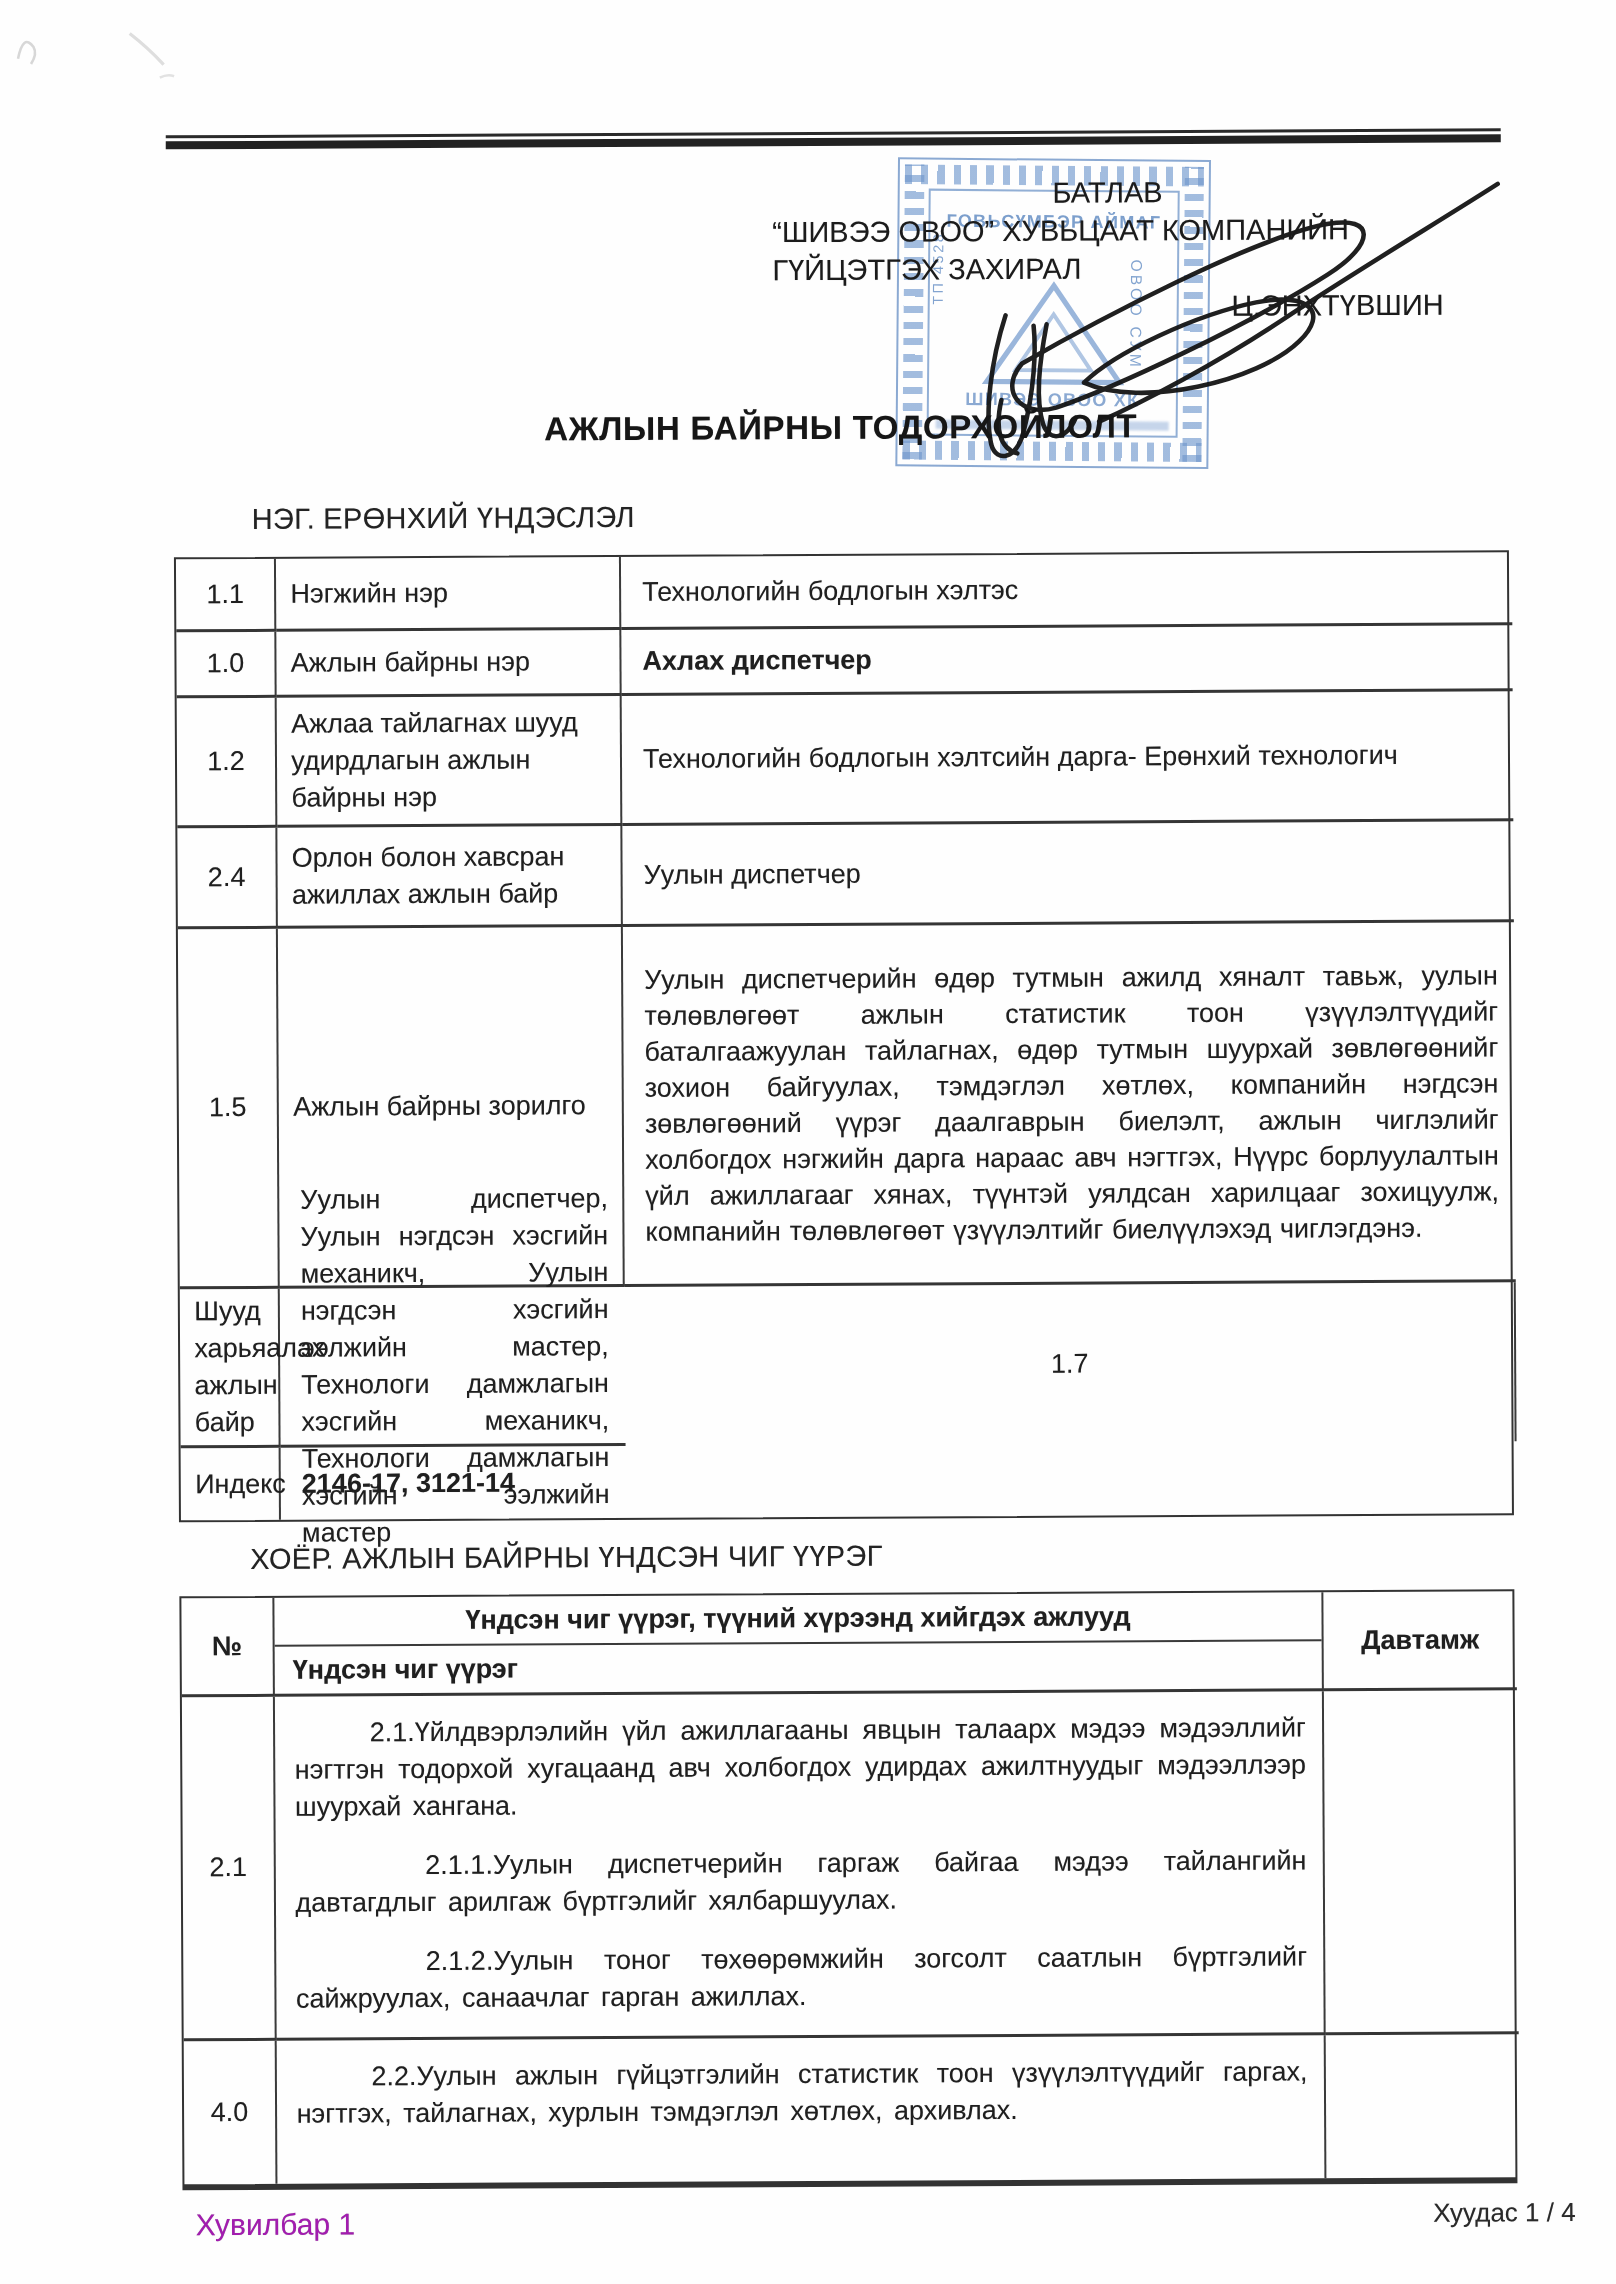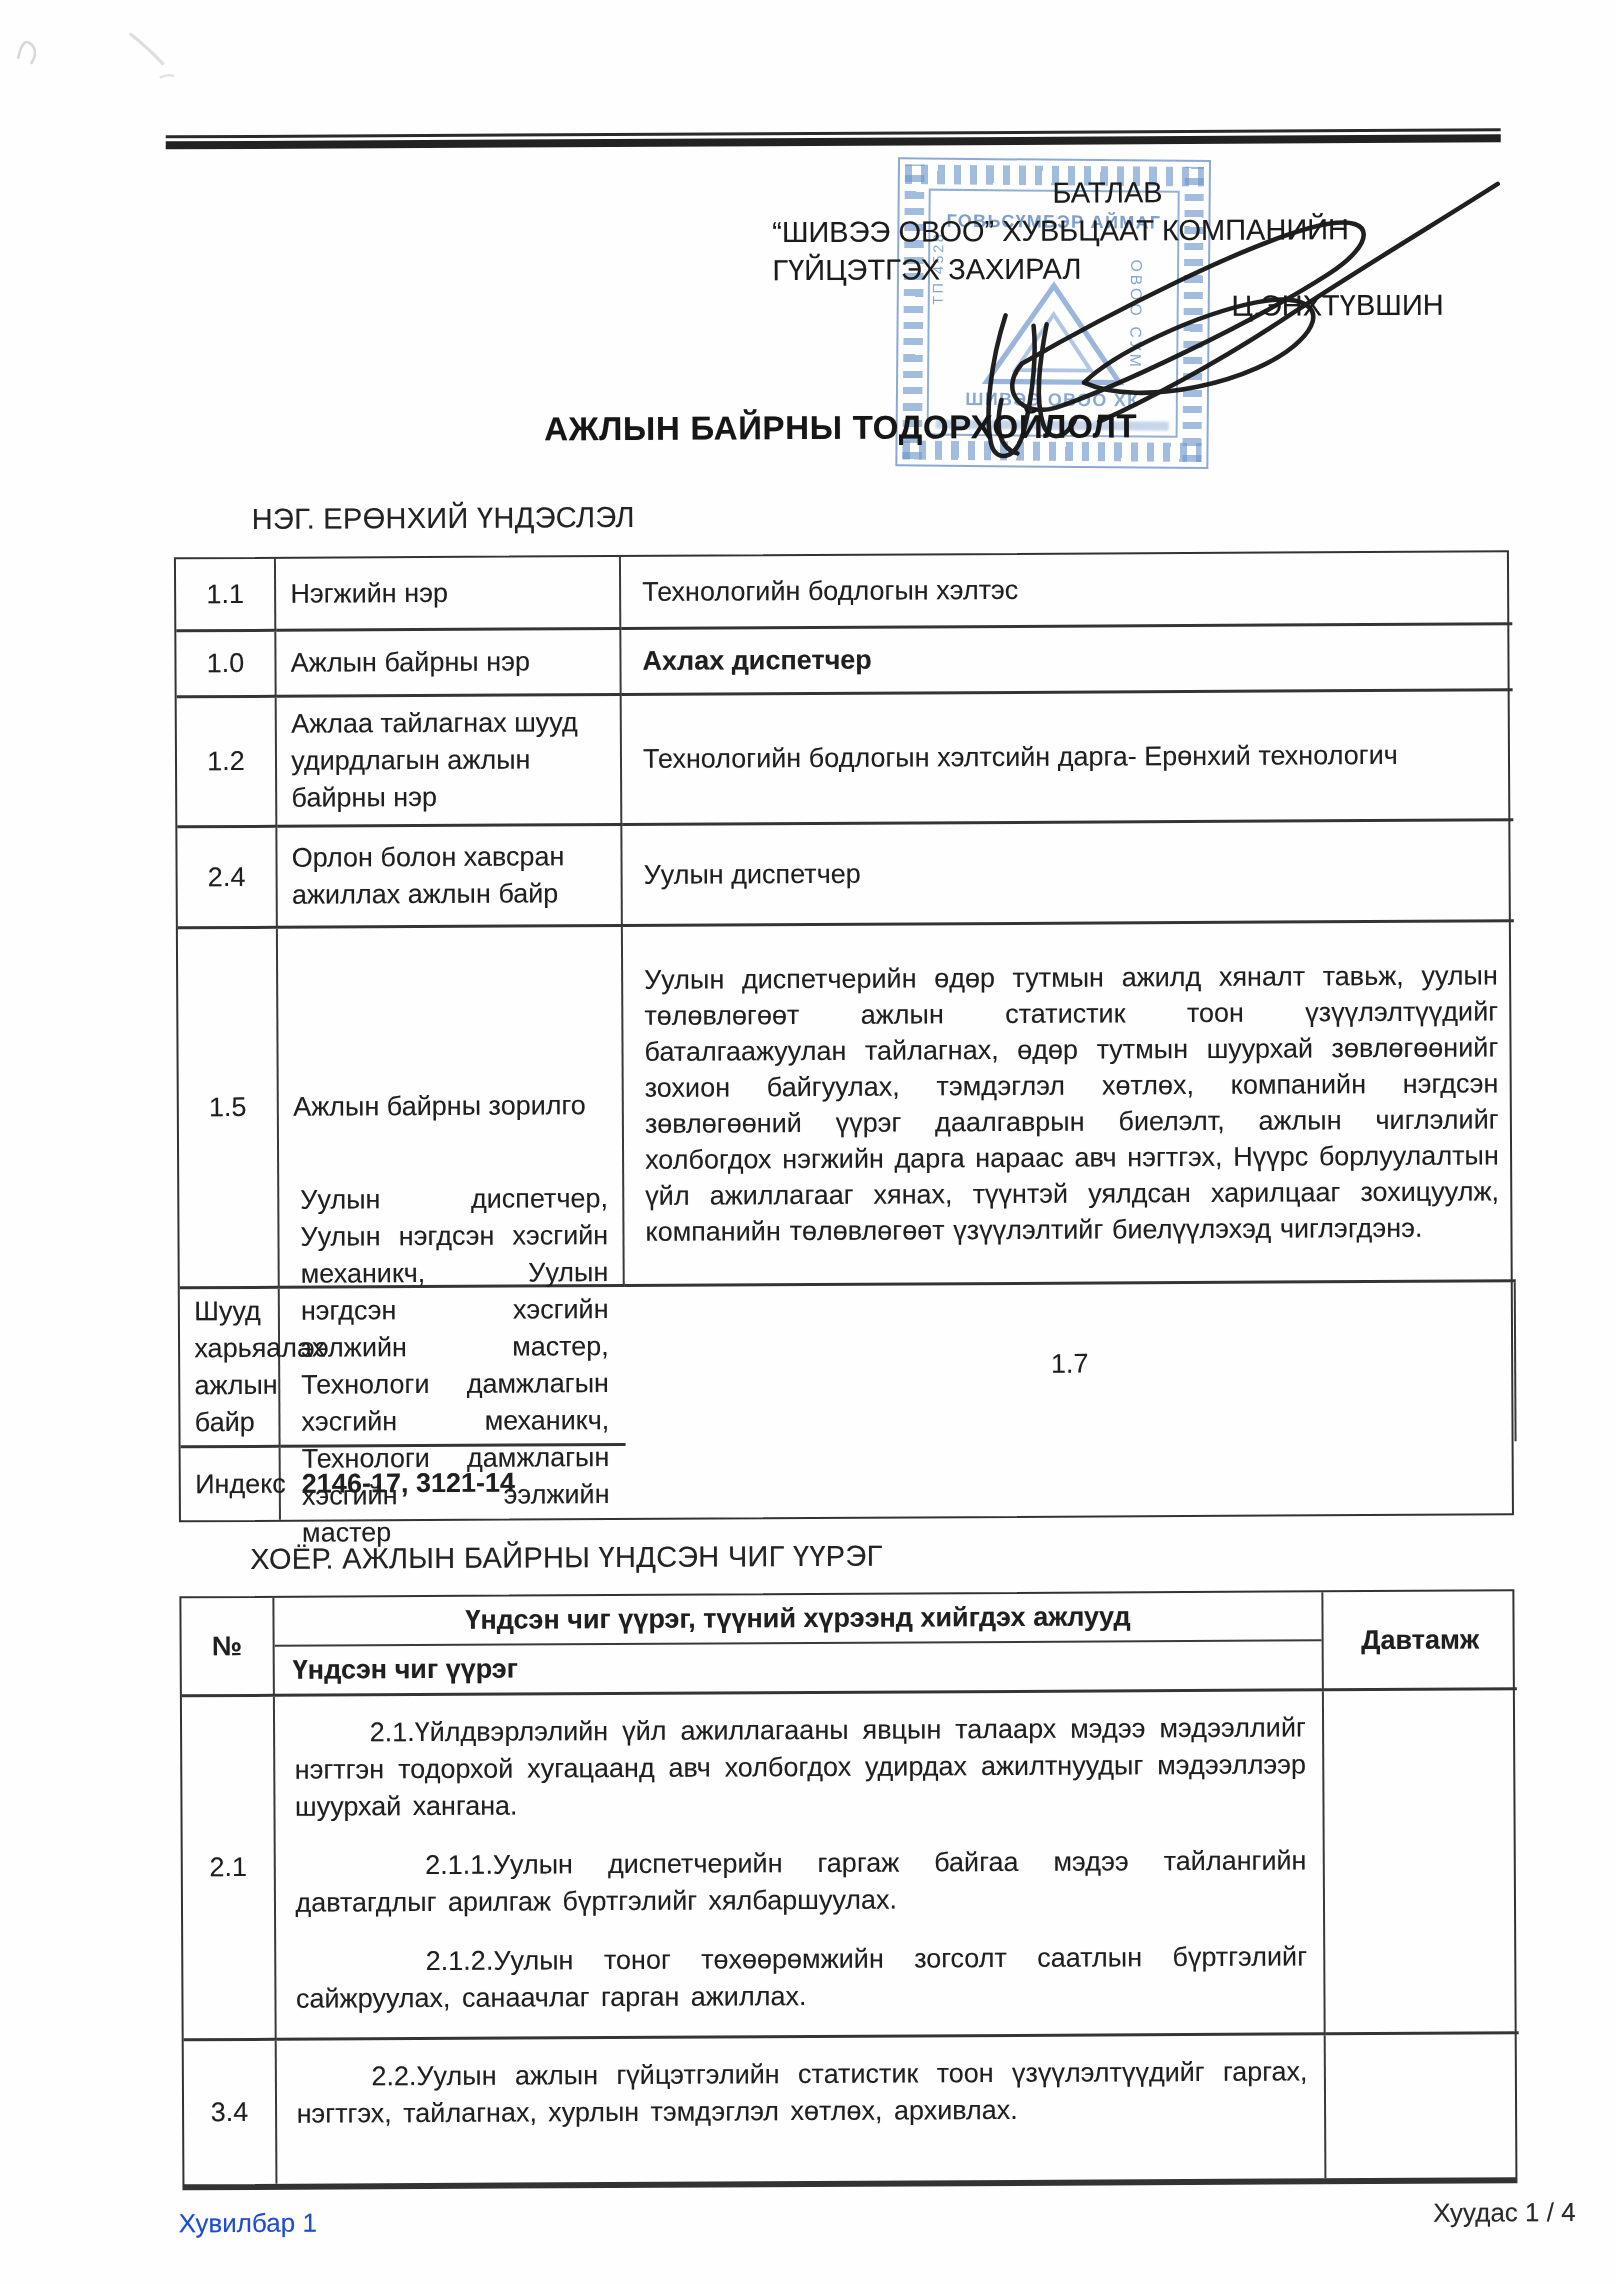--- a/index.html
+++ b/index.html
@@ -116,21 +116,21 @@
   .t2 .b-no{display:flex;align-items:center;justify-content:center;border-right:2px solid #3a3a3a;}
   .t2 .b-main{border-right:2px solid #3a3a3a;padding:18px 16.3px 6.5px 19.5px;}
   .t2 .b-freq{}
   .t2 .rb2{border-bottom:3.3px solid #353535;}
   .t2 p{margin:0 0 22px 0;text-align:justify;word-spacing:3.9px;}
   .t2 p:last-child{margin-bottom:0;}
   .ind1{text-indent:75px;}
   .ind2{text-indent:130px;}
 
   
-  .footer-left{position:absolute;left:173px;top:2205px;font-size:26px;color:#1d4ed8;}
+  .footer-left{position:absolute;left:190px;top:2205px;font-size:30px;color:#a21caf;}
   .footer-right{position:absolute;left:1375px;top:2201px;width:195px;text-align:right;font-size:26px;color:#2a2a2a;}
 </style>
 </head>
 <body>
 
 <div class="sheet">
   <div class="tilt">
 
     <svg class="pencil" width="208" height="85" viewBox="0 0 320 130">
       <path d="M 18 70 q 8 -40 24 -18 q 6 10 -4 26" fill="none" stroke="#b8b8b8" stroke-width="4"></path>
@@ -217,21 +217,21 @@
       <div class="h-freq">Давтамж</div>
 
       <div class="b-no rb2">2.1</div>
       <div class="b-main rb2">
         <p class="ind1">2.1.Үйлдвэрлэлийн үйл ажиллагааны явцын талаарх мэдээ мэдээллийг нэгтгэн тодорхой хугацаанд авч холбогдох удирдах ажилтнуудыг мэдээллээр шуурхай хангана.</p>
         <p class="ind2">2.1.1.Уулын диспетчерийн гаргаж байгаа мэдээ тайлангийн давтагдлыг арилгаж бүртгэлийг хялбаршуулах.</p>
         <p class="ind2">2.1.2.Уулын тоног төхөөрөмжийн зогсолт саатлын бүртгэлийг сайжруулах, санаачлаг гарган ажиллах.</p>
       </div>
       <div class="b-freq rb2"></div>
 
-      <div class="b-no">3.4</div>
+      <div class="b-no">4.0</div>
       <div class="b-main">
         <p class="ind1">2.2.Уулын ажлын гүйцэтгэлийн статистик тоон үзүүлэлтүүдийг гаргах, нэгтгэх, тайлагнах, хурлын тэмдэглэл хөтлөх, архивлах.</p>
       </div>
       <div class="b-freq"></div>
     </div>
 
     <div class="footer-left scan-text">Хувилбар 1</div>
     <div class="footer-right scan-text">Хуудас 1 / 4</div>
 
   </div>

